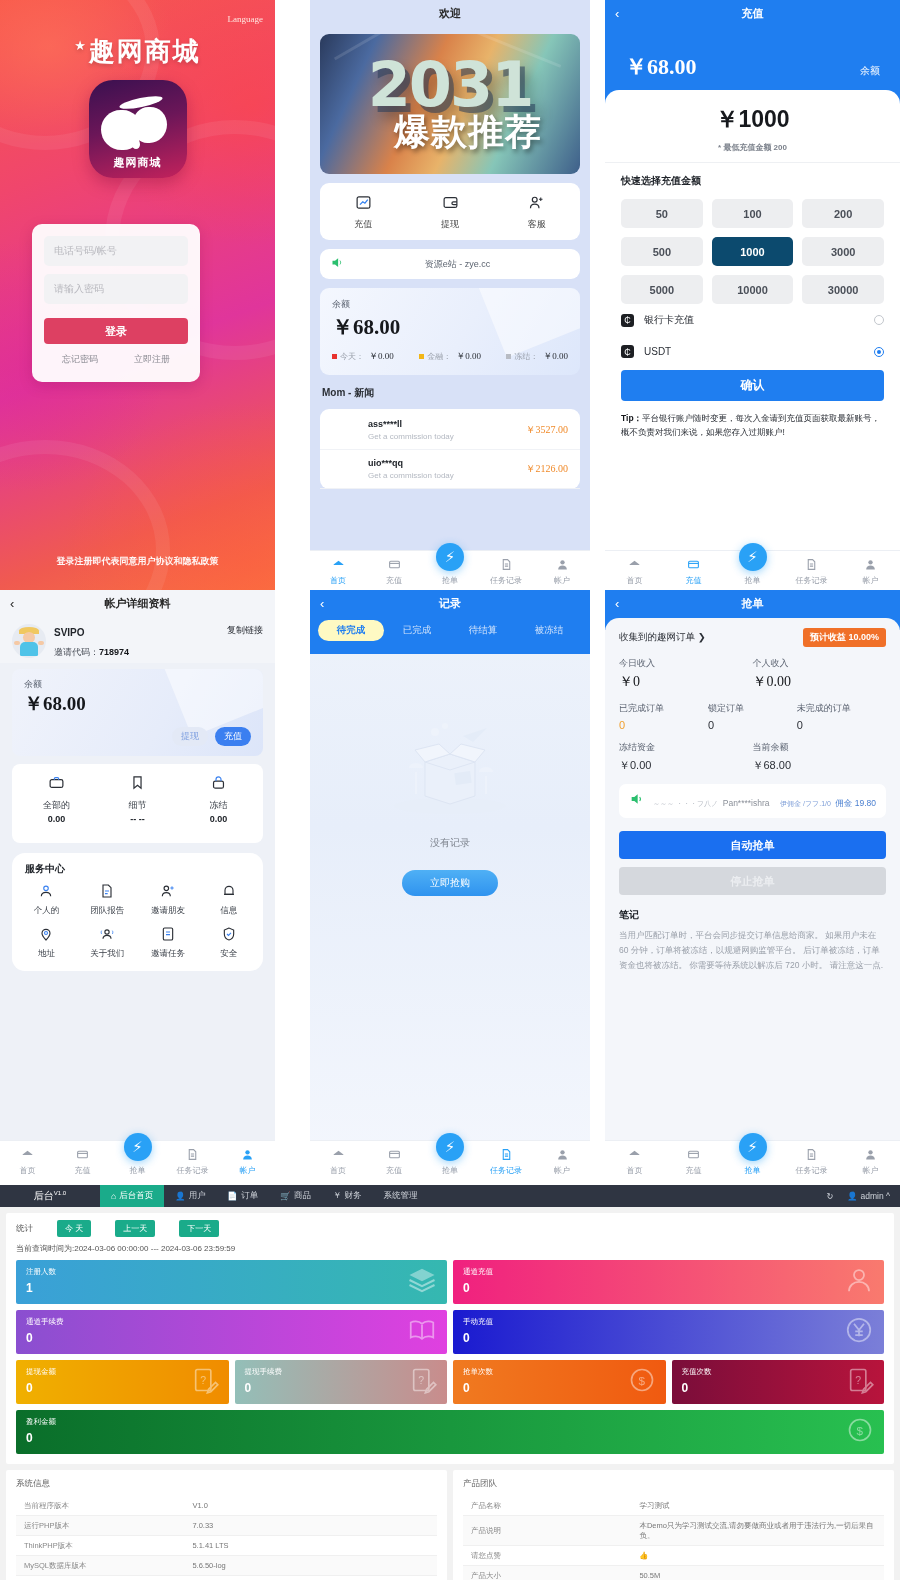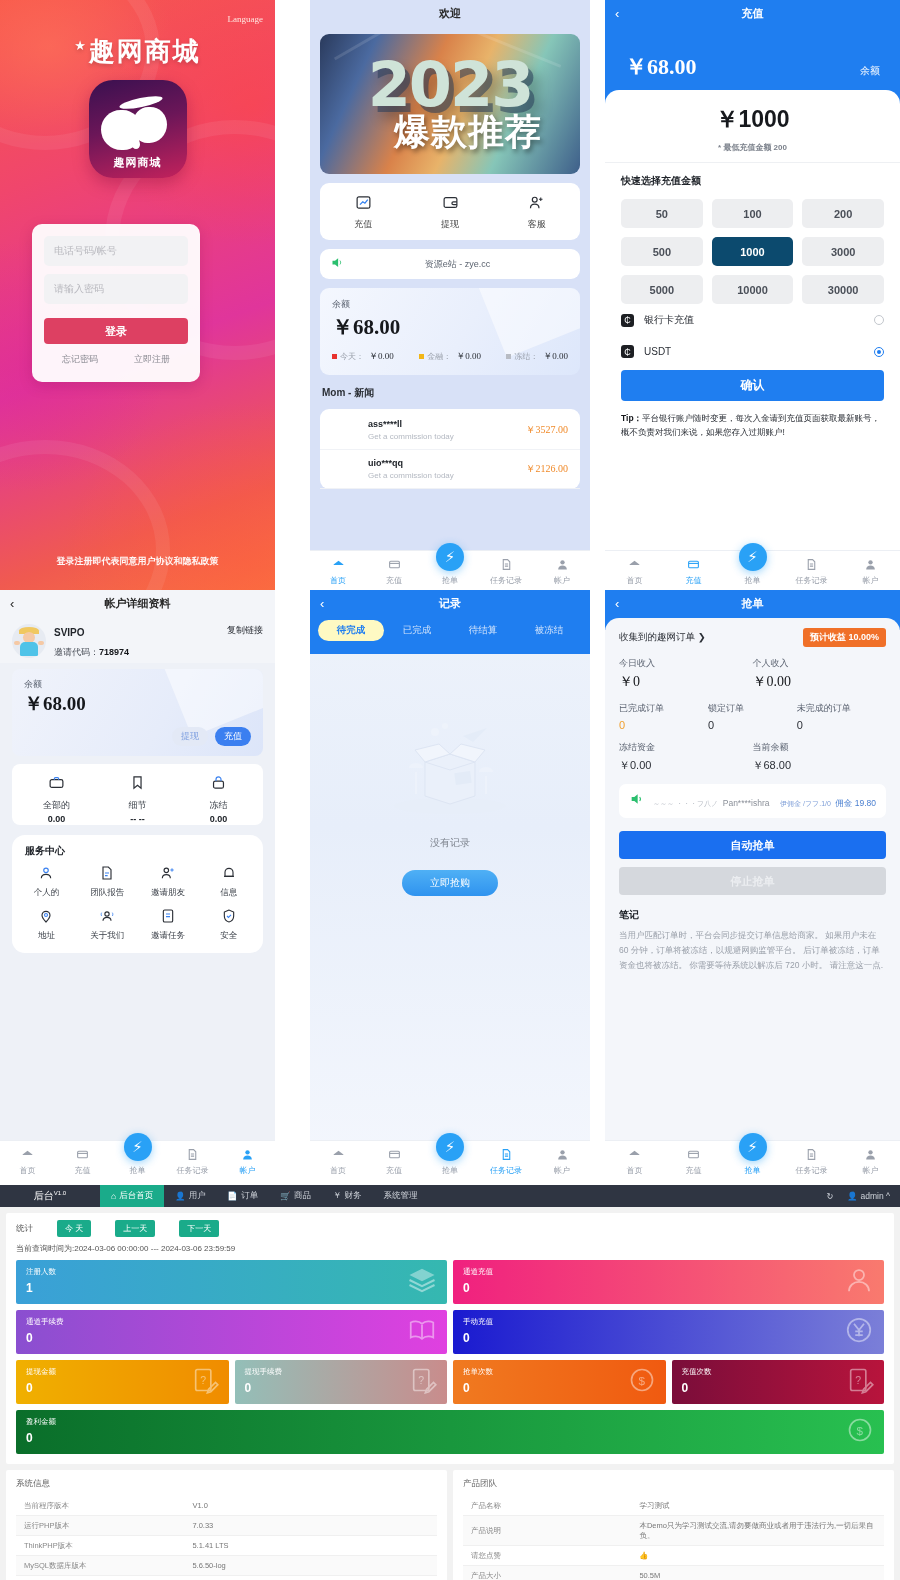--- a/index.html
+++ b/index.html
@@ -200,21 +200,21 @@
   }
   .acct-bal .sheen { position:absolute; right:-20px; top:-30px; width:110px; height:80px;
                      background:rgba(255,255,255,.5); transform:rotate(-22deg);}
   .acct-bal .lb { font-size:9px; color:#5a6270; position:relative; }
   .acct-bal .amt { font-size:19px; font-weight:bold; color:#16181c;
                    font-family:"Liberation Serif",serif; position:relative; }
   .acct-bal .btns { display:flex; justify-content:flex-end; gap:7px; margin-top:10px; position:relative; }
   .pill { padding:3px 9px; border-radius:11px; font-size:9px; }
   .pill.ghost { background:#e3e9f6; color:#7e9fe0; }
   .pill.solid { background:#3b7ff0; color:#fff; }
-  .stat3 { display:flex; background:#fff; border-radius:8px; margin:8px 12px 0; padding:10px 4px 1px; }
+  .stat3 { display:flex; background:#fff; border-radius:8px; margin:8px 12px 0; padding:10px 4px 19px; }
   .stat3 .s { flex:1; text-align:center; }
   .stat3 .s .ic { display:block; margin:0 auto 4px; }
   .stat3 .s .t { font-size:9px; color:#3b4049; }
   .stat3 .s .v { font-size:9px; font-weight:bold; color:#21252b; margin-top:2px; }
   .svc { background:#fff; border-radius:13px; margin:10px 12px 0; padding:9px 4px 11px; }
   .svc .h { font-size:10px; font-weight:bold; color:#21252b; margin:0 0 7px 9px; }
   .svcgrid { display:grid; grid-template-columns:repeat(4,1fr); row-gap:9px; }
   .svcitem { text-align:center; font-size:8.5px; color:#3b4049; }
   .svcitem .ic { display:block; margin:0 auto 4px; }
 
@@ -323,21 +323,21 @@
     <div class="agreement">登录注册即代表同意用户协议和隐私政策</div>
   </div>
 
   <div class="panel" id="home">
     <div class="navbar">
       <span>欢迎</span>
     </div>
     <div class="banner">
       <div class="ray" style="left:10px; top:6px; width:70px; height:3px; transform:rotate(-30deg);"></div>
       <div class="ray" style="right:16px; top:14px; width:90px; height:3px; transform:rotate(22deg);"></div>
-      <div class="yr">2023</div>
+      <div class="yr">2031</div>
       <div class="cn">爆款推荐</div>
     </div>
     <div class="card quick">
       <div class="q">
         <span class="ic">
           <svg width="17" height="17" viewBox="0 0 24 24" fill="none" stroke="#2b2f36" stroke-width="1.7">
             <rect x="3" y="4" width="18" height="16" rx="2.5"></rect>
               <polyline points="7,15 11,11 14,13 18,8" stroke="#2f7ff0"></polyline>
           </svg></span>
         <span>充值</span>

